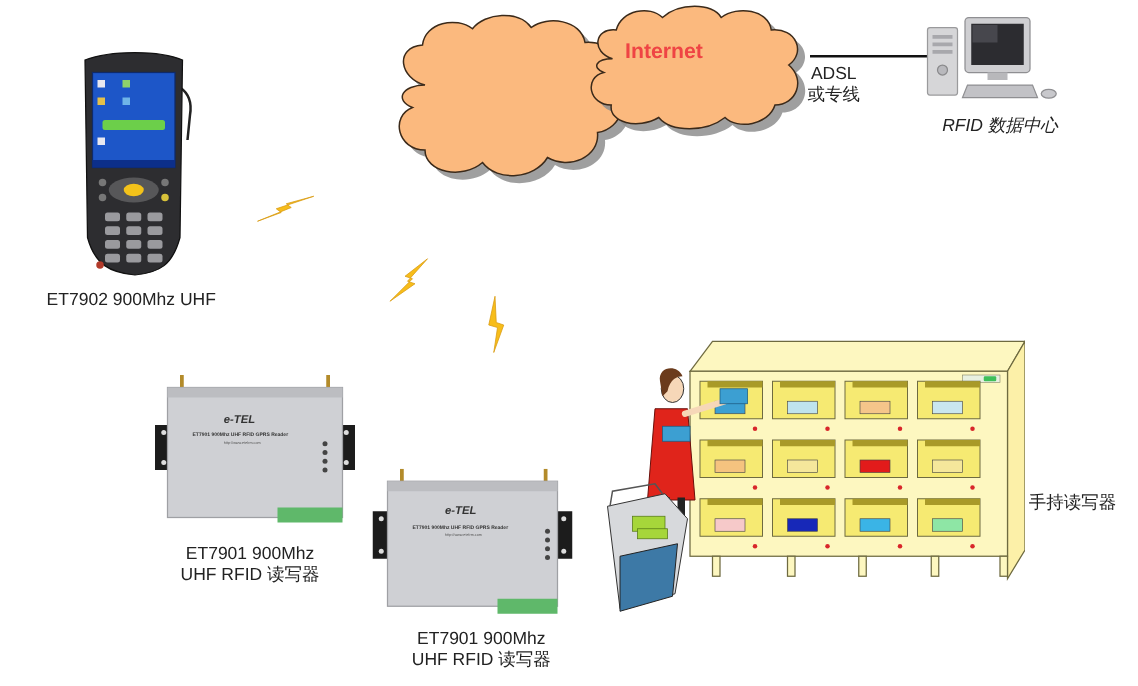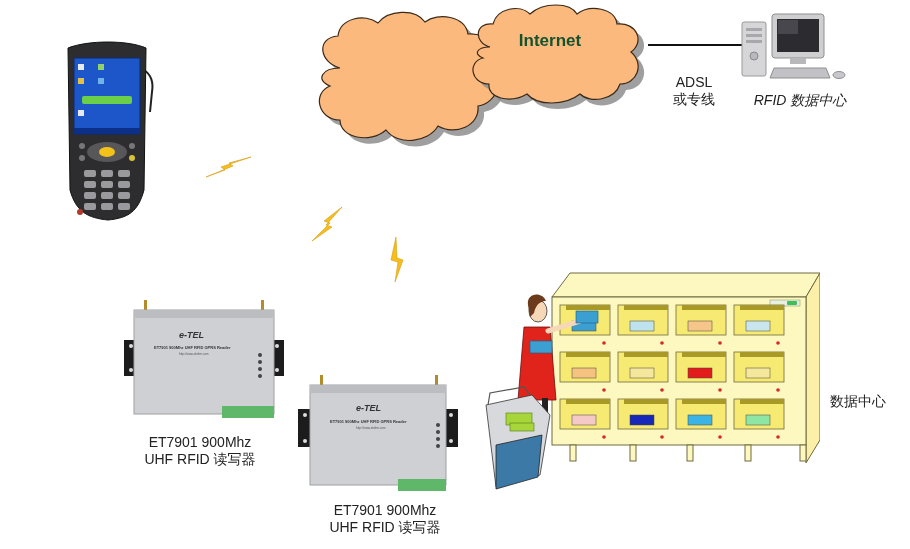--- a/index.html
+++ b/index.html
@@ -1,20 +1,20 @@
 <!DOCTYPE html>
 <html><head>
 <meta charset="utf-8">
 <style>
   html, body { margin:0; padding:0; background:#ffffff; }
   body { width:910px; height:549px; position:relative; overflow:hidden;
          font-family:"Liberation Sans", "DejaVu Sans", sans-serif; color:#1a1a1a; }
   .abs { position:absolute; }
   .lbl { font-size:14px; line-height:17px; text-align:center; color:#222; white-space:nowrap; }
-  .cloud-text { font-weight:bold; font-size:17px; text-align:center; color:#14532d; line-height:21px; }
+  .cloud-text { font-weight:bold; font-size:17px; color:#ef4444; line-height:21px; }
   svg { display:block; }
 </style>
 </head>
 <body>
 
 <div class="abs" style="left:310px;top:8px;width:200px;height:150px;">
   <svg width="200" height="150" viewBox="0 0 200 150">
     <g transform="translate(6,6)" fill="#8e8e8e" opacity="0.85">
       <path d="M30,60 C10,55 5,30 28,28 C30,10 55,5 68,15 C78,2 105,0 115,14 C128,4 155,8 158,26 C180,24 190,45 178,58 C195,70 188,95 168,98 C170,118 145,128 128,118 C118,135 88,138 76,122 C60,136 30,130 30,112 C8,112 2,85 20,78 C5,72 12,60 30,60 Z"></path>
     </g>
@@ -28,21 +28,21 @@
       <path d="M25,45 C8,40 10,20 28,22 C32,6 55,2 65,12 C78,0 105,0 112,12 C125,2 150,6 152,22 C172,20 180,40 166,50 C180,62 172,82 155,82 C150,98 125,102 115,92 C100,104 72,104 62,92 C45,102 22,96 24,82 C6,82 2,60 18,56 C8,52 12,45 25,45 Z"></path>
     </g>
     <path d="M25,45 C8,40 10,20 28,22 C32,6 55,2 65,12 C78,0 105,0 112,12 C125,2 150,6 152,22 C172,20 180,40 166,50 C180,62 172,82 155,82 C150,98 125,102 115,92 C100,104 72,104 62,92 C45,102 22,96 24,82 C6,82 2,60 18,56 C8,52 12,45 25,45 Z" fill="#fbb97e" stroke="#3b2a1a" stroke-width="1.2"></path>
   </svg>
   <div class="abs cloud-text" style="left:35px;top:28px;width:100px;">
     <div>Internet</div>
   </div>
 </div>
 
 <div class="abs" style="left:648px;top:44px;width:98px;height:2px;background:#111;"></div>
-<div class="abs lbl" style="left:659px;top:50px;width:70px;margin-top:24px;">
+<div class="abs lbl" style="left:632px;top:50px;width:70px;">
   <div>ADSL</div>
   <div>或专线</div>
 </div>
 
 <div class="abs" style="left:740px;top:12px;width:110px;height:72px;">
   <svg width="110" height="72" viewBox="0 0 110 72">
 
     <rect x="2" y="10" width="24" height="54" rx="2" fill="#d6d6d8" stroke="#9a9a9c"></rect>
     <rect x="6" y="16" width="16" height="3" fill="#a8a8ac"></rect>
     <rect x="6" y="22" width="16" height="3" fill="#a8a8ac"></rect>
@@ -90,20 +90,21 @@
         <rect x="43" y="152" width="12" height="7" rx="2"></rect>
         <rect x="60" y="152" width="12" height="7" rx="2"></rect>
       <rect x="26" y="163" width="12" height="7" rx="2"></rect>
         <rect x="43" y="163" width="12" height="7" rx="2"></rect>
         <rect x="60" y="163" width="12" height="7" rx="2"></rect>
     </g>
     <circle cx="22" cy="172" r="3" fill="#b23a2a"></circle>
   </svg>
 </div>
 <div class="abs lbl" style="left:10px;top:231px;width:190px;">
+  <div>ET7902 900Mhz  UHF</div>
 </div>
 
 <div class="abs" style="left:203px;top:155px;">
   <svg width="50" height="25" viewBox="0 0 50 25">
       <path d="M48,2 L26,8 L30,11 L3,22 L22,15 L18,12 Z" fill="#f7bd1a" stroke="#d89a10" stroke-width="0.6"></path>
     </svg>
 </div>
 <div class="abs" style="left:308px;top:205px;">
   <svg width="36" height="38" viewBox="0 0 36 38">
       <path d="M34,2 L16,16 L22,18 L4,36 L24,22 L18,20 Z" fill="#f7bd1a" stroke="#d89a10" stroke-width="0.6"></path>
@@ -249,13 +250,13 @@
 
     <g>
       <path d="M6,140 L52,130 L70,150 L60,210 L16,222 Z" fill="#d7d9dc" stroke="#333" stroke-width="0.8"></path>
       <path d="M16,180 L62,170 L58,212 L16,224 Z" fill="#3d79a6" stroke="#222" stroke-width="0.8"></path>
       <path d="M8,140 L10,128 L44,122 L50,130" fill="none" stroke="#555" stroke-width="1.2"></path>
       <rect x="26" y="148" width="26" height="12" fill="#a6d63a" stroke="#557a15" stroke-width="0.6"></rect>
       <rect x="30" y="158" width="24" height="8" fill="#a6d63a" stroke="#557a15" stroke-width="0.6"></rect>
     </g>
   </svg>
 </div>
-<div class="abs lbl" style="left:823px;top:393px;width:70px;">数据中心</div>
+<div class="abs lbl" style="left:823px;top:393px;width:70px;">手持读写器</div>
 
 </body></html>

